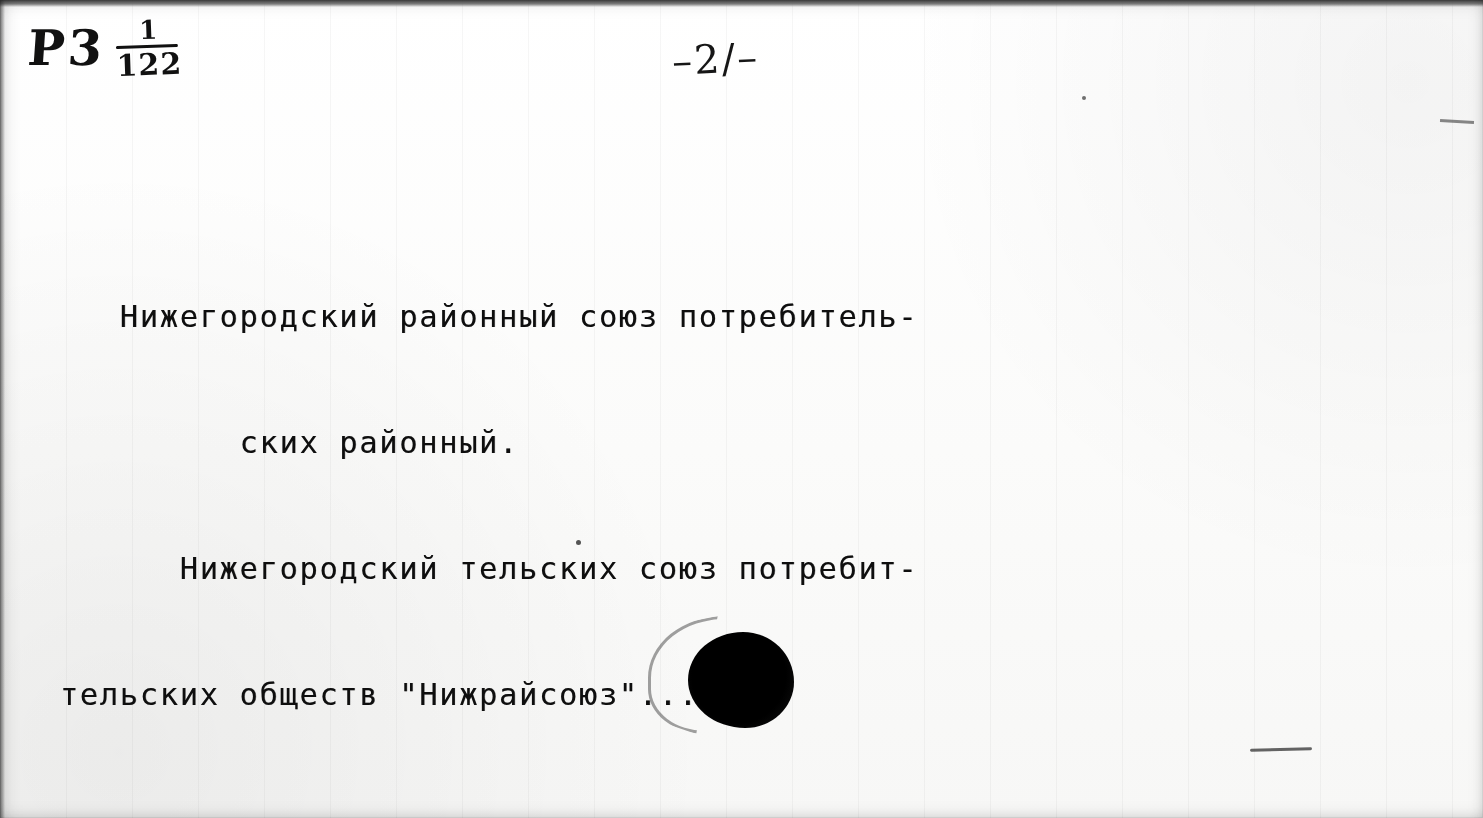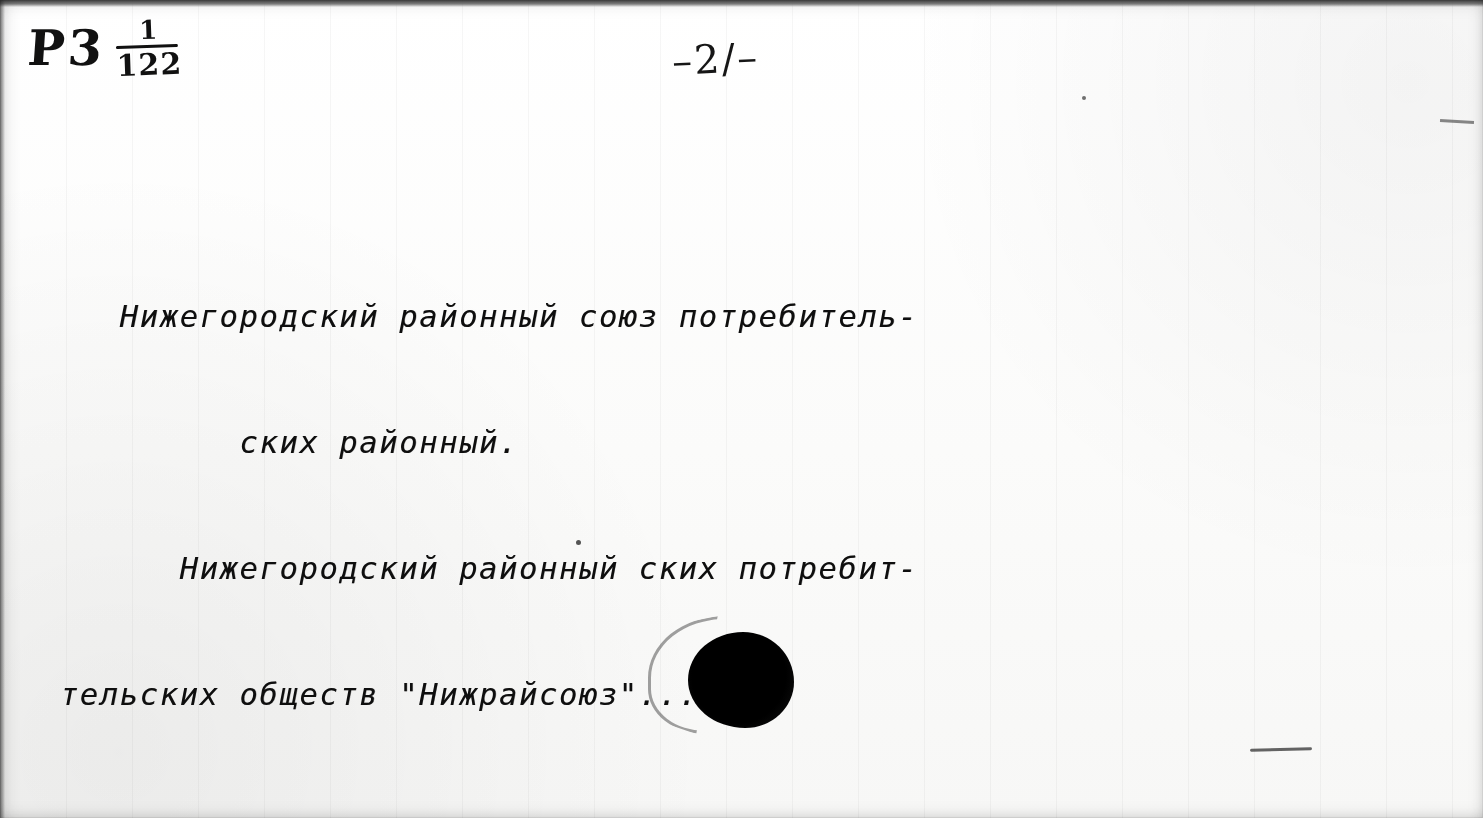--- a/index.html
+++ b/index.html
@@ -128,21 +128,21 @@
     line-height: 42px;
     letter-spacing: 1.6px;
     white-space: pre;
     filter: contrast(1.12);
   }
   #typescript .ln {
     display: block;
     white-space: pre;
     text-shadow: 0.4px 0.4px 0 rgba(0,0,0,0.35);
   }
-  .blk { display: block; font-style: italic; }
+  .blk { display: block; }
   #block-title { margin-left: 0; }
 
   
   #ink-blot {
     position: absolute;
     left: 688px;
     top: 632px;
     width: 106px;
     height: 96px;
     background: radial-gradient(circle at 48% 46%, #000 0%, #000 62%, #090909 78%, rgba(12,12,12,0.85) 92%, rgba(20,20,20,0) 100%);
@@ -213,21 +213,21 @@
       <span class="den">122</span>
     </span>
   </div>
 
   <div id="page-marker">–2/–</div>
 
   <div id="typescript">
     <div class="blk" id="block-title">
       <span class="ln">      Нижегородский районный союз потребитель-</span>
       <span class="ln">            ских районный.</span>
-      <span class="ln">         Нижегородский районный ских потребит-</span>
+      <span class="ln">         Нижегородский тельских союз потребит-</span>
       <span class="ln">   тельских обществ "Нижрайсоюз"...</span>
     </div>
     
   </div>
 
   <div id="ink-blot-halo"></div>
   <div id="ink-blot"></div>
 
   <div id="stray-dash"></div>
   <div id="stray-dot-a"></div>

